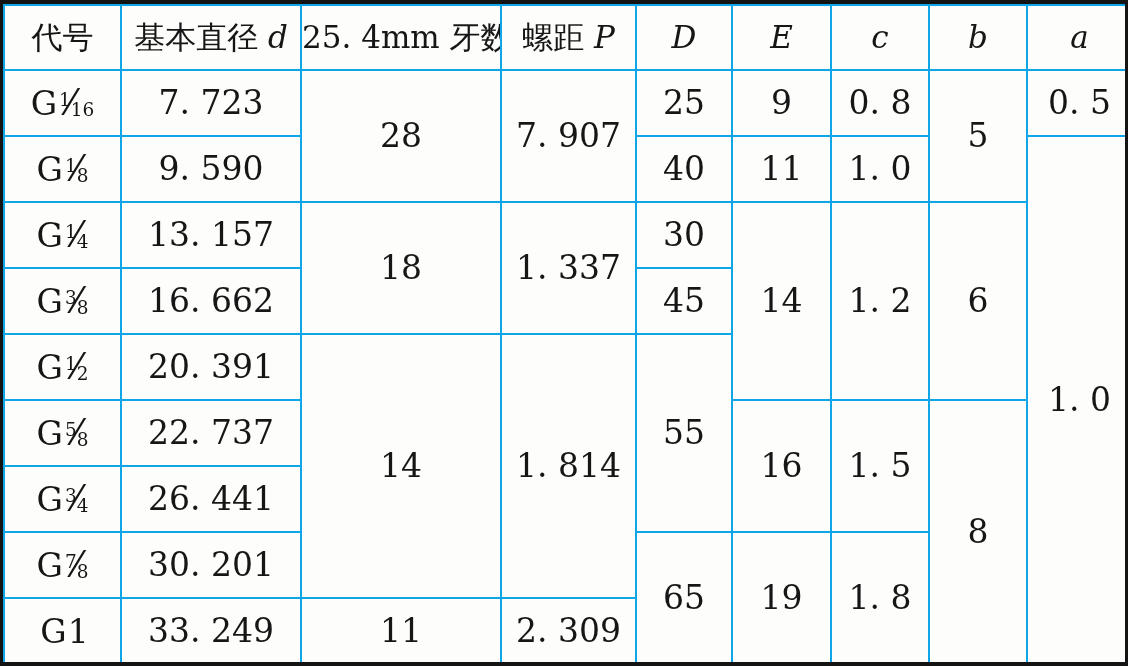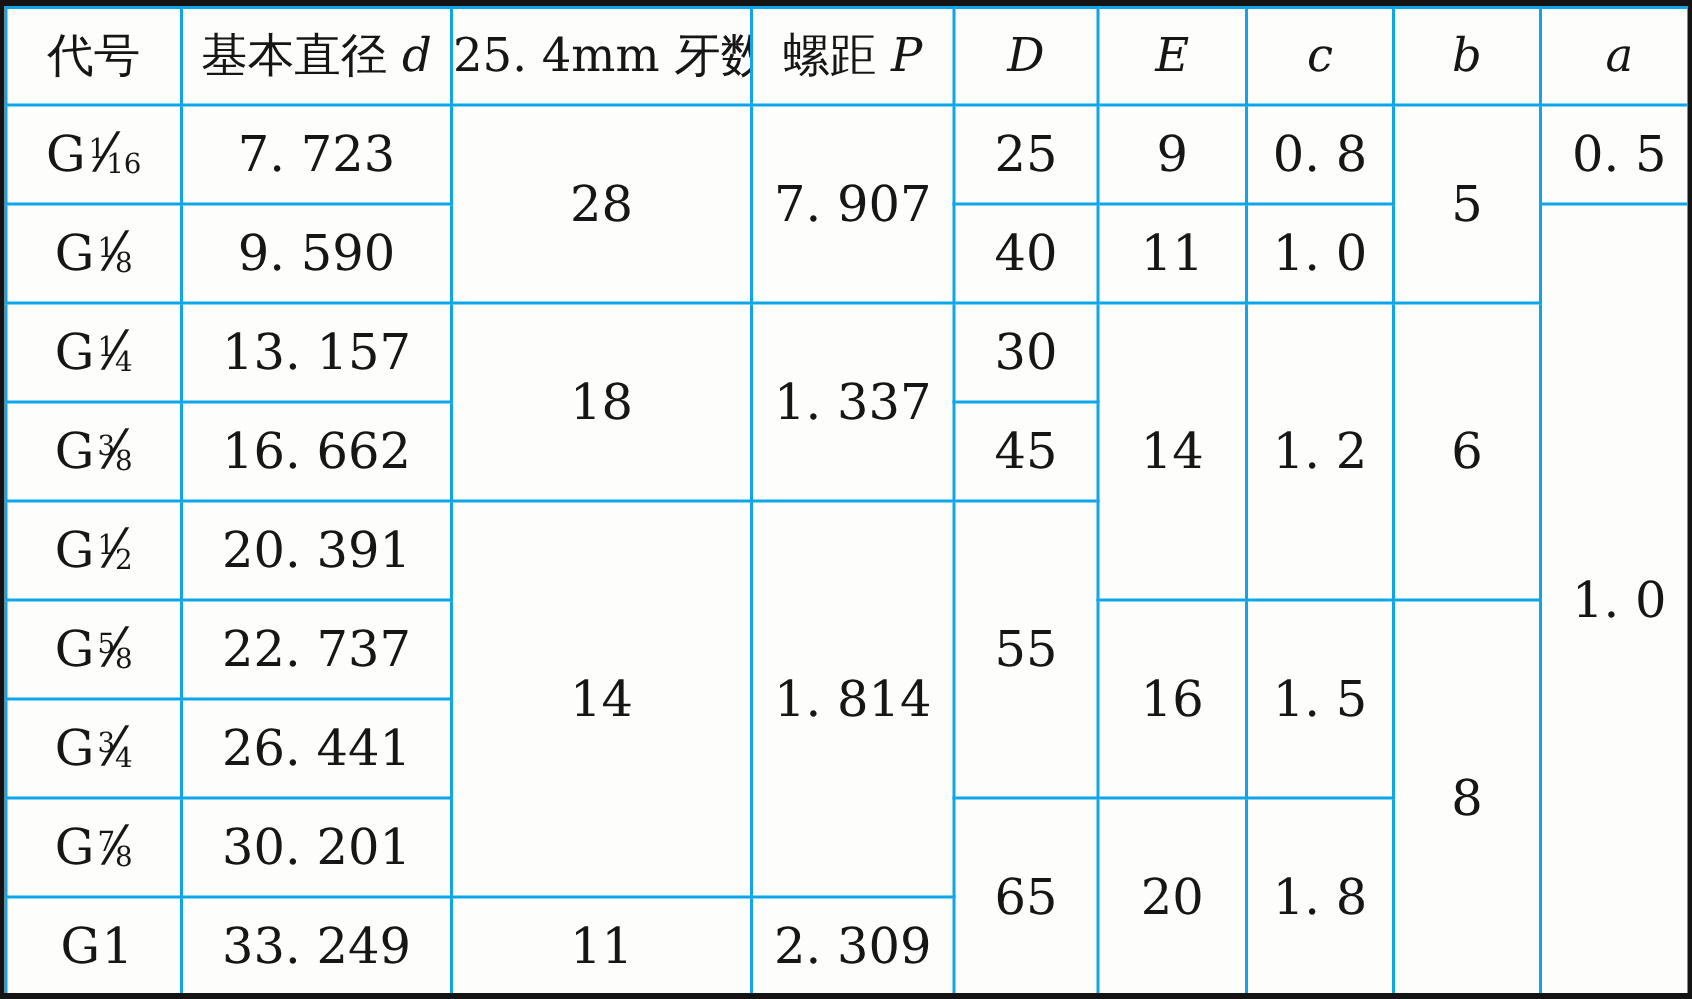--- a/index.html
+++ b/index.html
@@ -112,21 +112,21 @@
 
   <tr class="r">
     <td><span class="g">G</span><span class="fnum">3</span><span class="fslash">⁄</span><span class="fden">4</span></td>
     <td>26. 441</td>
   </tr>
 
   <tr class="r">
     <td><span class="g">G</span><span class="fnum">7</span><span class="fslash">⁄</span><span class="fden">8</span></td>
     <td>30. 201</td>
     <td rowspan="2">65</td>
-    <td rowspan="2">20</td>
+    <td rowspan="2">19</td>
     <td rowspan="2">1. 8</td>
   </tr>
 
   <tr class="r">
     <td><span class="g">G1</span><span class="fnum"></span><span class="fslash"></span><span class="fden"></span></td>
     <td>33. 249</td>
     <td>11</td>
     <td>2. 309</td>
   </tr>
 </tbody>

